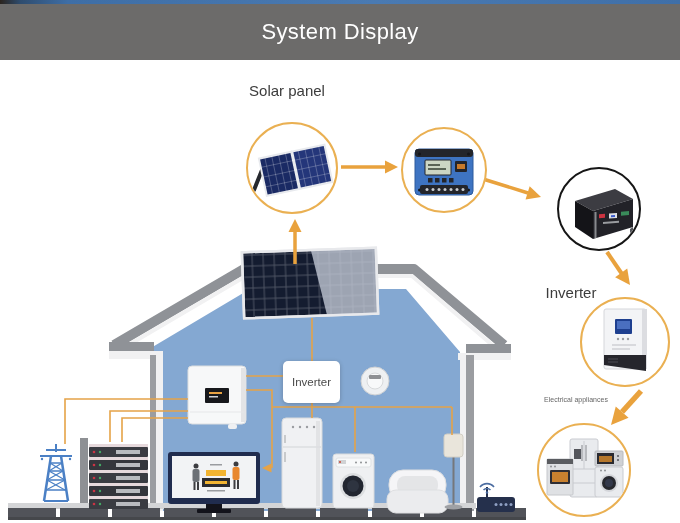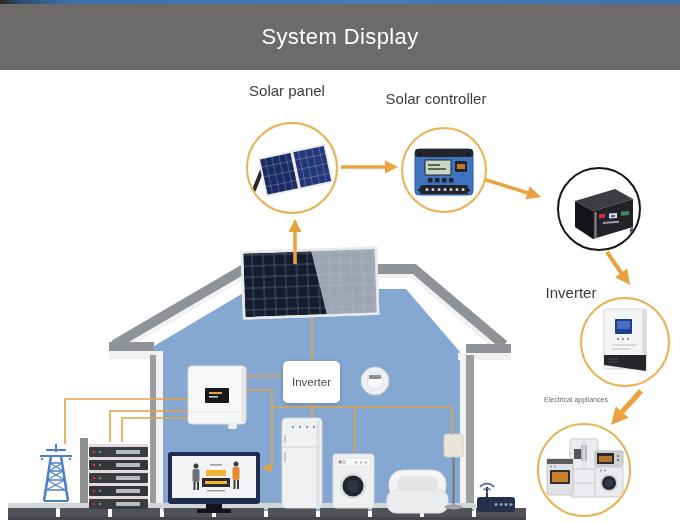--- a/index.html
+++ b/index.html
@@ -1,20 +1,20 @@
 <!DOCTYPE html>
 <html><head>
 <meta charset="utf-8">
 <style>
   html,body{margin:0;padding:0;background:#fff;}
   .stage{position:relative;width:680px;height:523px;background:#ffffff;overflow:hidden;
          font-family:"Liberation Sans",sans-serif;}
   .topstrip{position:absolute;top:0;left:0;width:680px;height:4px;
             background:linear-gradient(90deg,#2b241e 0%,#2e4c6e 3%,#3e6ea6 10%,#4a7ab2 55%,#3f6fa8 100%);}
-  .header{position:absolute;top:4px;left:0;width:680px;height:66px;background:#6c6b6a;
+  .header{position:absolute;top:4px;left:0;width:680px;height:56px;background:#6c6b6a;
           display:flex;align-items:center;justify-content:center;}
   .header .title{color:#ffffff;font-size:22px;letter-spacing:.4px;}
   .lbl{position:absolute;color:#3c3c3c;font-size:15px;text-align:center;white-space:nowrap;}
   .lbl-small{position:absolute;color:#666;font-size:7px;line-height:1.35;text-align:center;}
   .circle{position:absolute;border:2px solid #eab052;border-radius:50%;background:#fff;
           box-sizing:border-box;display:flex;align-items:center;justify-content:center;overflow:hidden;}
   .circle.dark{border-color:#161616;}
   .invbox{position:absolute;left:283px;top:361px;width:57px;height:42px;background:#fff;border-radius:5px;
           box-shadow:0 1px 4px rgba(40,40,40,.28);display:flex;align-items:center;justify-content:center;
           font-size:11.5px;color:#4a4a4a;}
@@ -244,21 +244,20 @@
           <polygon points="0,0 -15,-7.5 -15,7.5" stroke="none"></polygon>
         </g>
       <line x1="641" y1="391" x2="622" y2="412" stroke-width="5.5"></line>
       <g transform="translate(611,425) rotate(131)">
           <polygon points="0,0 -17,-8.5 -17,8.5" stroke="none"></polygon>
         </g>
     </g>
   </svg>
 
   <div class="lbl" style="left:227px;top:82px;width:120px;">Solar panel</div>
-  <div class="lbl" style="left:376px;top:90px;width:120px;">Solar controller</div>
   <div class="lbl" style="left:521px;top:284px;width:100px;">Inverter</div>
   <div class="lbl-small" style="left:544px;top:395px;width:64px;">Electrical appliances</div>
 
   <div class="invbox">
     <span>Inverter</span>
   </div>
 
   <div class="circle" style="left:246px;top:122px;width:92px;height:92px;">
     <svg width="88" height="88" viewBox="0 0 88 88">
       <line x1="14" y1="46" x2="6" y2="66" stroke="#26282e" stroke-width="4" stroke-linecap="round"></line>

